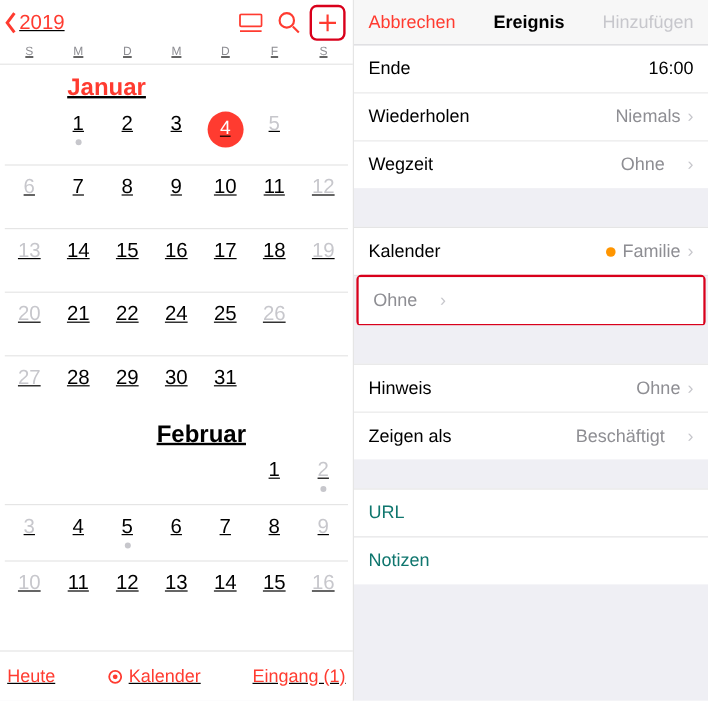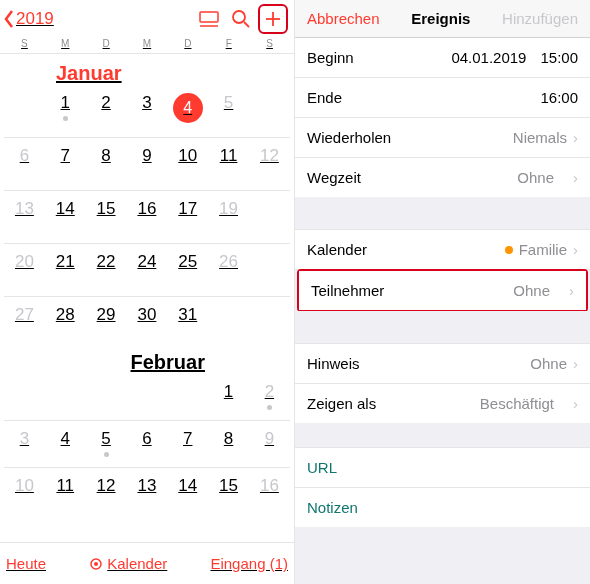--- a/index.html
+++ b/index.html
@@ -166,20 +166,23 @@
       <div class="cell">
           <span class="daynum">15</span>
         </div>
       <div class="cell">
           <span class="daynum">16</span>
         </div>
       <div class="cell">
           <span class="daynum">17</span>
         </div>
       <div class="cell">
+          <span class="daynum">18</span>
+        </div>
+      <div class="cell">
           <span class="daynum wknd">19</span>
         </div>
       <div class="rowsep"></div>
       <div class="cell">
           <span class="daynum wknd">20</span>
         </div>
       <div class="cell">
           <span class="daynum">21</span>
         </div>
       <div class="cell">
@@ -289,25 +292,20 @@
 </div>
 
 <div class="pane right">
   <div class="r-header">
     <span class="cancel">Abbrechen</span>
     <span class="title">Ereignis</span>
     <span class="add">Hinzufügen</span>
   </div>
 
   <div class="row">
-    <span class="lbl">Beginn</span>
-    <span class="val" style="color:#000">04.01.2019</span>
-    <span class="val2">15:00</span>
-  </div>
-  <div class="row">
     <span class="lbl">Ende</span>
     <span class="val2">16:00</span>
   </div>
   <div class="row">
     <span class="lbl">Wiederholen</span>
     <span class="val">Niemals</span>
     <span class="chev">›</span>
   </div>
   <div class="row noborder">
     <span class="lbl">Wegzeit</span>
@@ -318,21 +316,20 @@
   <div class="gap"></div>
 
   <div class="row topborder">
     <span class="lbl">Kalender</span>
     <span class="bullet"></span>
     <span class="val">Familie</span>
     <span class="chev">›</span>
   </div>
   <div class="hl">
     <div class="row noborder">
-      <span class="lbl">Teilnehmer</span>
       <span class="val">Ohne</span>
       <span class="chev">›</span>
     </div>
   </div>
 
   <div class="gap"></div>
 
   <div class="row topborder">
     <span class="lbl">Hinweis</span>
     <span class="val">Ohne</span>

